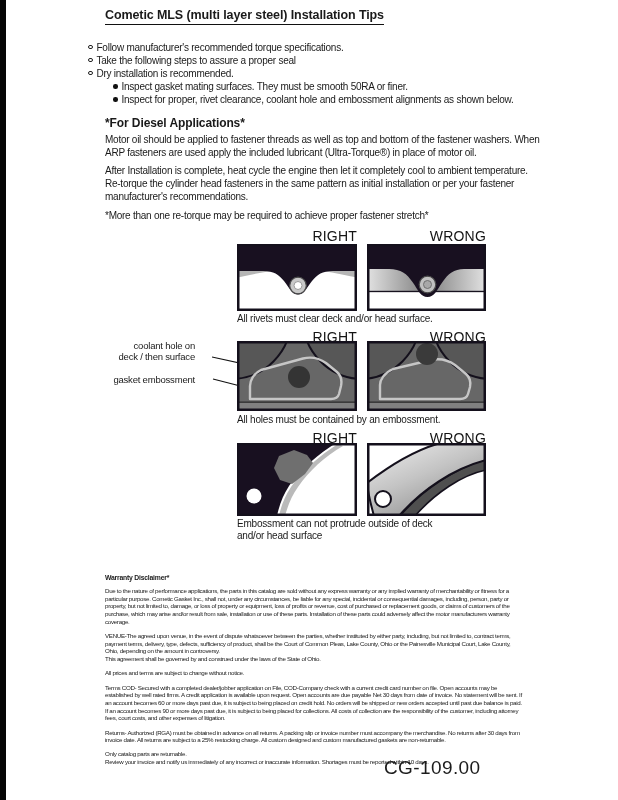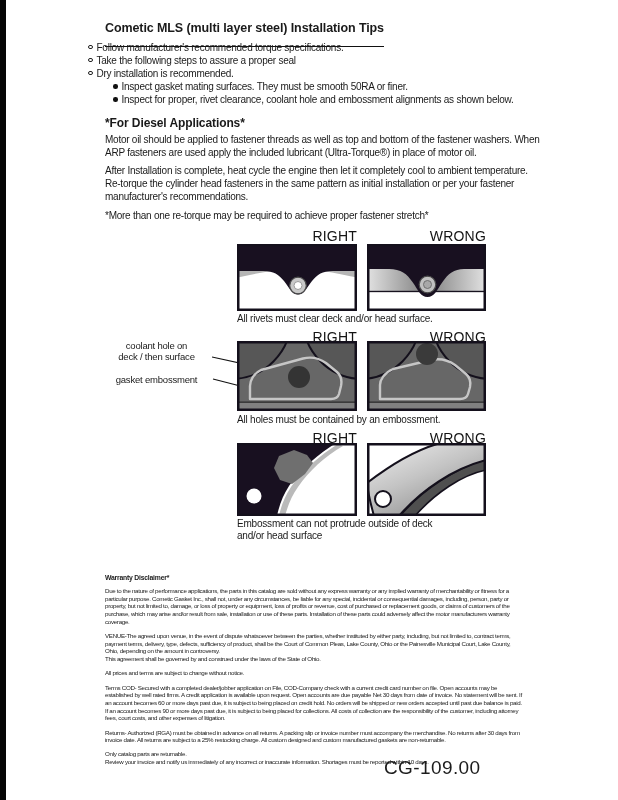--- a/index.html
+++ b/index.html
@@ -12,41 +12,41 @@
   *{margin:0;padding:0;box-sizing:border-box;}
   html,body{background:#fff;}
   .page{
     position:relative;width:618px;height:800px;background:#ffffff;overflow:hidden;
     font-family:"Liberation Sans",sans-serif;color:var(--ink);
   }
   .left-bar{position:absolute;left:0;top:0;width:6px;height:800px;background:#050505;}
 
   
   .title{
-    position:absolute;left:105px;top:21px;font-size:12.5px;font-weight:700;letter-spacing:-0.1px;
-    border-bottom:1.6px solid #111;padding-bottom:11px;white-space:nowrap;
+    position:absolute;left:105px;top:8px;font-size:12.5px;font-weight:700;letter-spacing:-0.1px;
+    border-bottom:1.6px solid #111;padding-bottom:2px;white-space:nowrap;
   }
   .bullets{position:absolute;left:88px;top:42px;list-style:none;}
   .bullets li{display:flex;align-items:flex-start;height:13px;font-size:10px;letter-spacing:-0.25px;white-space:nowrap;}
   .marker-o{flex:0 0 auto;width:4.5px;height:4.5px;border:1px solid #222;border-radius:50%;margin:2.5px 4px 0 0;}
   .sub{margin-left:25px;}
   .marker-dot{flex:0 0 auto;width:4.5px;height:4.5px;background:#111;border-radius:50%;margin:3px 4px 0 0;}
 
   
   .diesel-h{position:absolute;left:105px;top:116px;font-size:12px;font-weight:700;letter-spacing:-0.1px;}
   .para{position:absolute;left:105px;width:435px;font-size:10px;line-height:13.2px;letter-spacing:-0.25px;}
   .p1{top:133px;}
   .p2{top:164px;}
   .p3{top:209px;}
 
   
   .fig-label{position:absolute;width:120px;text-align:right;font-size:14px;color:#141414;letter-spacing:0.2px;}
   .fig-box{position:absolute;display:block;}
   .fig-caption{position:absolute;left:237px;font-size:10px;letter-spacing:-0.2px;white-space:pre-line;line-height:12px;}
-  .ann{position:absolute;left:99px;width:115px;text-align:center;font-size:9.5px;letter-spacing:-0.2px;line-height:11px;}
+  .ann{position:absolute;left:80px;width:115px;text-align:right;font-size:9.5px;letter-spacing:-0.2px;line-height:11px;}
   .ptr{position:absolute;left:212px;top:355px;}
 
   
   .warranty{position:absolute;left:105px;top:574px;width:420px;}
   .warranty h3{font-size:6.8px;font-weight:700;letter-spacing:-0.2px;margin-bottom:6px;}
   .warranty p{font-size:6.2px;line-height:7.7px;letter-spacing:-0.3px;margin-bottom:6.5px;white-space:pre-line;}
 
   .doc-code{position:absolute;left:384px;top:757px;font-size:19px;letter-spacing:0.4px;color:#1c1c1c;}
 </style>
 </head>

